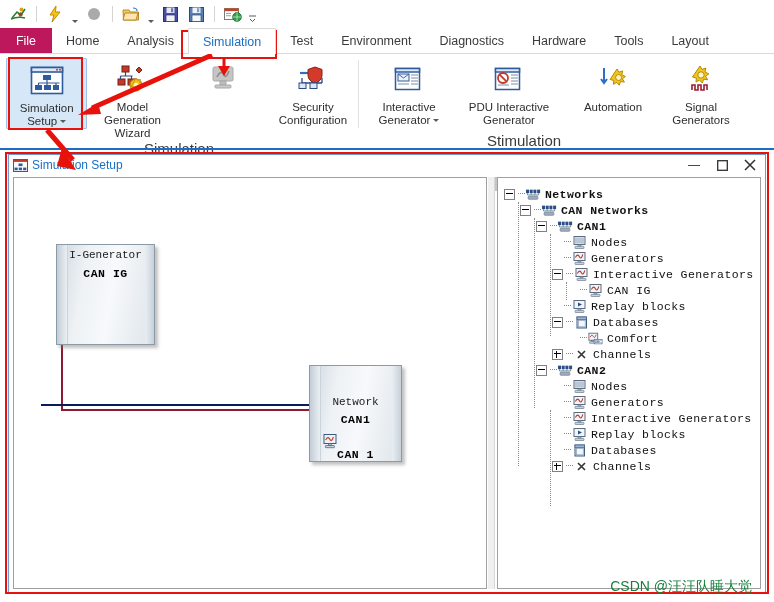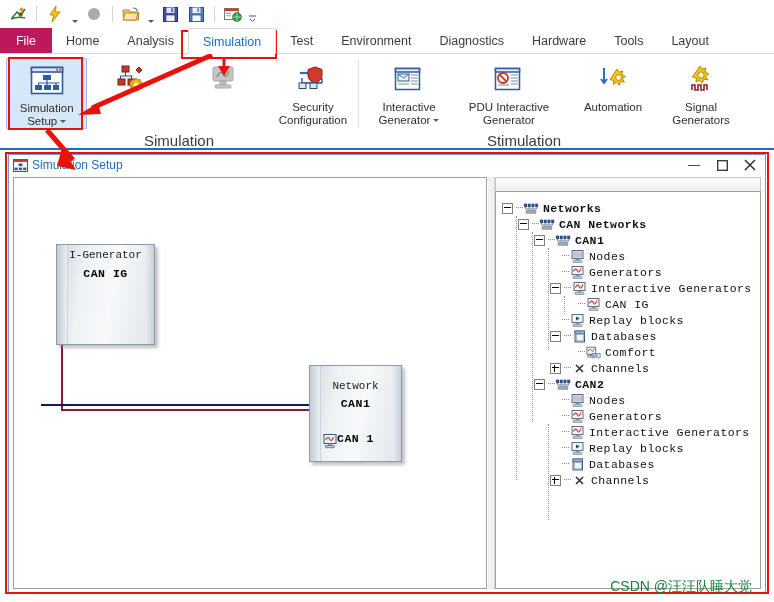--- a/index.html
+++ b/index.html
@@ -47,21 +47,21 @@
   
   .docwin{position:absolute;left:8px;top:154px;width:758px;height:440px;background:#fff;border:1px solid #6b9ed6;box-sizing:border-box;}
   .doctitle{height:20px;display:flex;align-items:center;padding-left:4px;gap:4px;}
   .doctitle .t{color:#1a6fc4;font-size:12px;}
   .wbtns{margin-left:auto;display:flex;align-items:center;gap:14px;padding-right:8px;}
   .wbtn{width:14px;height:14px;display:flex;align-items:center;justify-content:center;color:#303030;font-size:12px;}
 
   .docbody{position:absolute;left:4px;top:22px;right:4px;bottom:4px;display:flex;}
   .canvaswrap{position:relative;width:474px;border:1px solid #a0a0a0;background:#fff;box-sizing:border-box;}
   .splitter{width:6px;background:#f0f0f0;border-left:1px solid #fff;border-right:1px solid #d7d7d7;}
-  .treewrap{position:relative;flex:1;display:flex;flex-direction:column;}
+  .treewrap{position:relative;flex:1;display:flex;flex-direction:row;}
   .treebar{height:14px;background:linear-gradient(#fbfbfb,#eeeeee);border:1px solid #c5c5c5;border-bottom:none;box-sizing:border-box;}
   .treepane{flex:1;border:1px solid #a0a0a0;background:#fff;box-sizing:border-box;overflow:hidden;position:relative;}
 
   
   .node{position:absolute;box-sizing:border-box;border:1px solid #8c9aa8;
         background:linear-gradient(100deg,#cfd7df 0%,#eef2f5 28%,#f7f9fb 55%,#dde4ea 100%);
         box-shadow:3px 3px 3px rgba(120,120,120,.45);}
   .node .ntop{font-family:"Liberation Mono", monospace;font-size:11px;color:#1a1a1a;text-align:center;}
   .node .nmain{font-family:"Liberation Mono", monospace;font-size:11.5px;font-weight:bold;color:#000;text-align:center;letter-spacing:.5px;}
   .node .bookedge{position:absolute;left:0;top:0;bottom:0;width:10px;
@@ -205,20 +205,24 @@
             <svg width="34" height="32" viewBox="0 0 34 32">
               <rect x="6" y="2" width="7" height="6" fill="#c0392b" stroke="#7d1f14"></rect>
               <rect x="2" y="15" width="7" height="6" fill="#c0392b" stroke="#7d1f14"></rect>
               <rect x="12" y="15" width="7" height="6" fill="#c0392b" stroke="#7d1f14"></rect>
               <path d="M9.5 8 v4 M4.5 12 h12 M4.5 12 v3 M15.5 12 v3" stroke="#2d4a80" stroke-width="1.2" fill="none"></path>
               <path d="M20 6 l3 -3 3 3 -3 3 z" fill="#c0392b" stroke="#7d1f14"></path>
               <circle cx="20" cy="21" r="6" fill="#f3c420" stroke="#b28b00"></circle>
               <path d="M20 14 l1.6 2.5 2.8 -1 -0.6 3 2.8 1.4 -2.4 1.8 1.6 2.6 -3-0.5 -1 2.9 -2-2.3 -2.6 1.6 0.3-3 -2.9-0.8 2.2-2.1z" fill="#f3c420" stroke="#b28b00" stroke-width="0.8"></path>
               <circle cx="20" cy="21" r="2.3" fill="#fdf3c8"></circle>
             </svg>
+          </div>
+          <div class="lbl">
+            <span>Model Generation</span><br>
+            <span>Wizard</span>
           </div>
         </div>
 
         <div class="rbtn wide">
           <div class="ico">
             <svg width="34" height="32" viewBox="0 0 34 32">
               <rect x="7" y="3" width="20" height="14" rx="1.5" fill="#c5c5c5" stroke="#a8a8a8"></rect>
               <path d="M11 13 q4 -8 7 -2 q2 4 5 -4" stroke="#8d8d8d" stroke-width="1.6" fill="none"></path>
               <rect x="14" y="17" width="6" height="4" fill="#bdbdbd" stroke="#a8a8a8"></rect>
               <rect x="9" y="21" width="16" height="3" rx="1" fill="#c9c9c9" stroke="#a8a8a8"></rect>
@@ -350,21 +354,21 @@
         <div class="node" style="left:42px;top:66px;width:99px;height:101px;">
           <div class="bookedge"></div>
           <div class="bookedge2"></div>
           <div class="ntop" style="margin-top:4px;">I-Generator</div>
           <div class="nmain" style="margin-top:6px;">CAN IG</div>
         </div>
 
         <div class="node" style="left:295px;top:187px;width:93px;height:97px;">
           <div class="bookedge"></div>
           <div class="bookedge2"></div>
-          <div class="ntop" style="margin-top:14px;">Network</div>
+          <div class="ntop" style="margin-top:30px;">Network</div>
           <div class="nmain" style="margin-top:5px;">CAN1</div>
           <div class="nmain" style="margin-top:22px;">CAN  1</div>
           <span style="position:absolute;left:13px;bottom:9px;">
             <svg width="16" height="15" viewBox="0 0 16 15">
               <rect x="1" y="0.5" width="12" height="9" fill="#eef2f6" stroke="#3a5a80"></rect>
               <path d="M2.6 6 q2.4 -4.5 4.4 -0.6 q1.5 3 3.4 -2.4" stroke="#c0392b" stroke-width="1.1" fill="none"></path>
               <rect x="5.6" y="9.5" width="2.6" height="2" fill="#b8c4d0" stroke="#3a5a80" stroke-width="0.7"></rect>
               <rect x="2.4" y="11.5" width="9" height="2.2" rx="0.6" fill="#c9d3dd" stroke="#3a5a80" stroke-width="0.7"></rect>
             </svg>
           </span>

